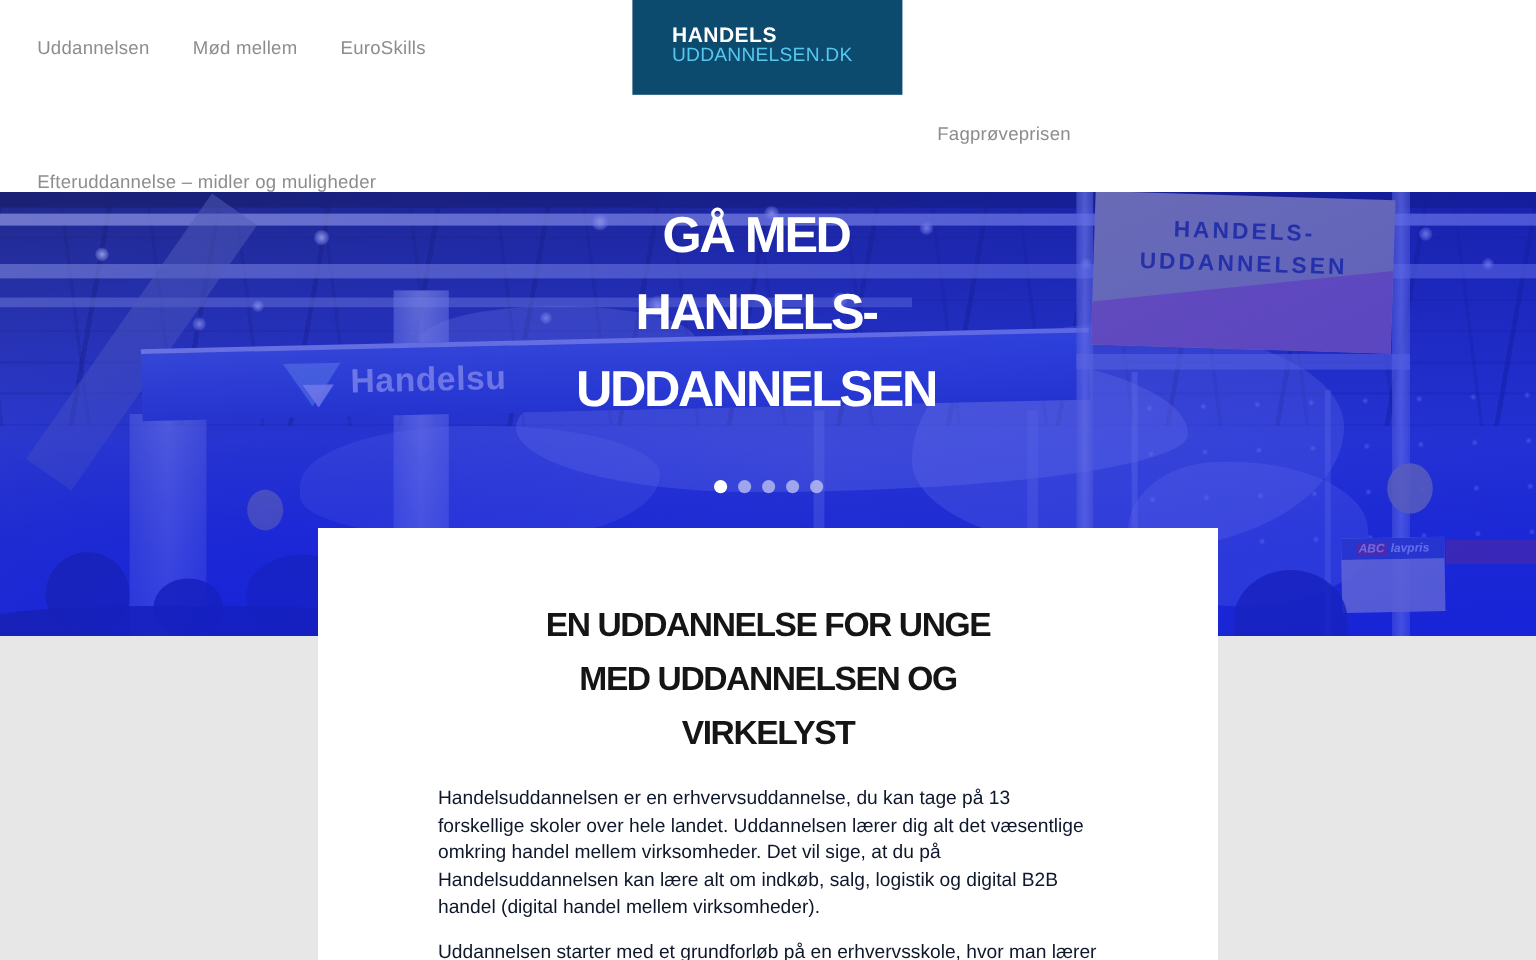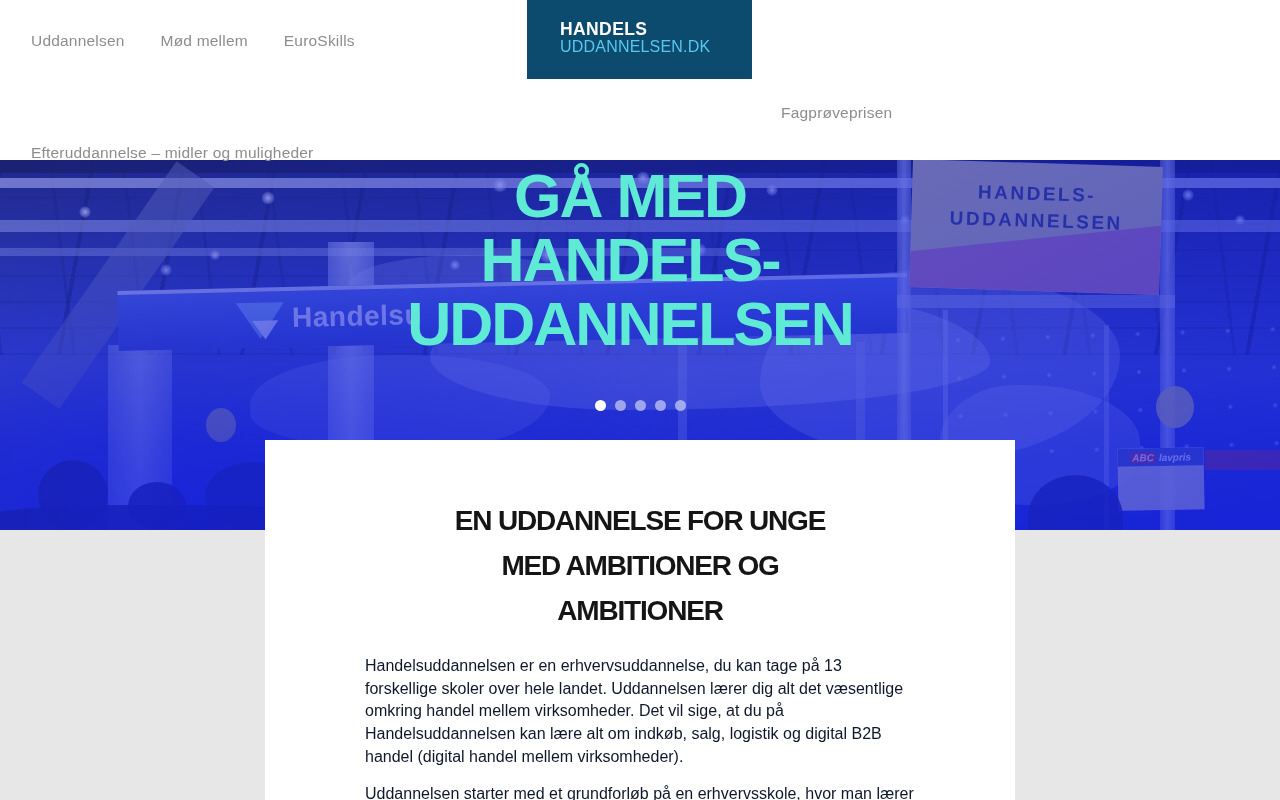--- a/index.html
+++ b/index.html
@@ -127,21 +127,21 @@
     background:rgba(205,195,120,.8); }
   .balloon-2 { left:1156px; top:226px; width:38px; height:42px; border-radius:50%;
     background:rgba(210,200,125,.85); }
 
   .hero-overlay { position:absolute; inset:0; z-index:2;
     background:
       radial-gradient(900px 500px at 15% 95%, rgba(18,28,225,.45), transparent 60%),
       linear-gradient(155deg, rgba(48,58,198,.45) 0%, rgba(30,42,218,.60) 45%, rgba(20,32,225,.68) 100%); }
 
   .hero-title { position:absolute; z-index:3; top:4px; left:0; width:1260px;
-    text-align:center; color:#5eead4; font-weight:bold; font-size:61px;
+    text-align:center; color:#ffffff; font-weight:bold; font-size:42px;
     line-height:64px; letter-spacing:-2px; }
 
   .carousel-dots { position:absolute; z-index:3; top:240px; left:0; width:1280px;
     display:flex; justify-content:center; gap:9px; }
   .dot { width:11px; height:11px; border-radius:50%;
     background:rgba(228,232,250,.6); cursor:pointer; }
   .dot.active { background:#ffffff; }
 
   
   .page-background { position:absolute; top:530px; left:0; width:1280px; height:270px;
@@ -242,18 +242,18 @@
     <span class="dot"></span>
     <span class="dot"></span>
   </div>
 </section>
 
 <div class="page-background"></div>
 
 <main class="content-card">
   <h2 class="article-heading">
     <div>EN UDDANNELSE FOR UNGE</div>
-    <div>MED AMBITIONER OG</div>
-    <div>AMBITIONER</div>
+    <div>MED UDDANNELSEN OG</div>
+    <div>VIRKELYST</div>
   </h2>
   <p class="article-paragraph">Handelsuddannelsen er en erhvervsuddannelse, du kan tage på 13 forskellige skoler over hele landet. Uddannelsen lærer dig alt det væsentlige omkring handel mellem virksomheder. Det vil sige, at du på Handelsuddannelsen kan lære alt om indkøb, salg, logistik og digital B2B handel (digital handel mellem virksomheder).</p>
   <p class="article-paragraph">Uddannelsen starter med et grundforløb på en erhvervsskole, hvor man lærer</p>
 </main>
 
 </body></html>

